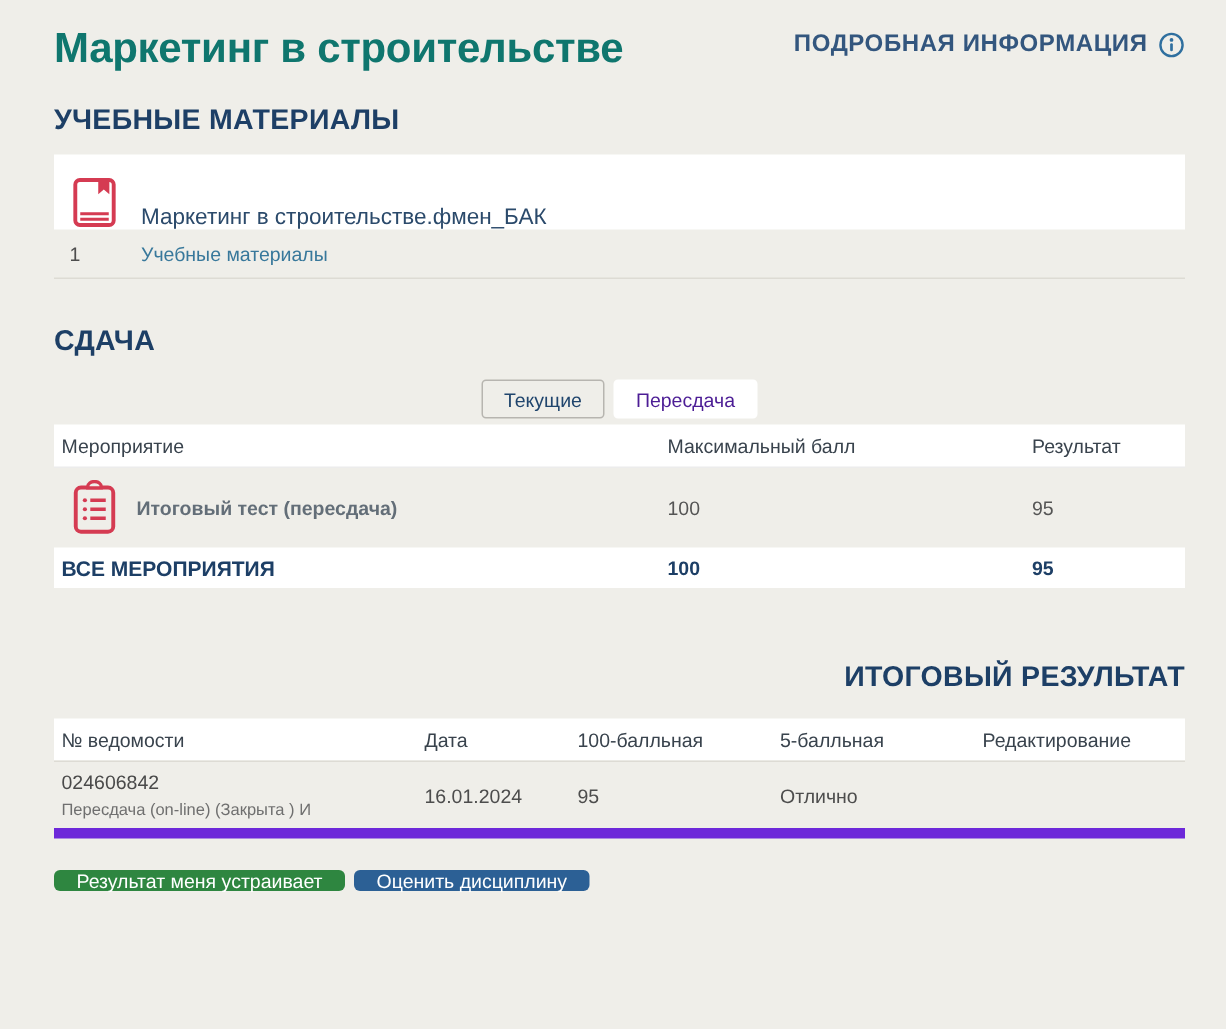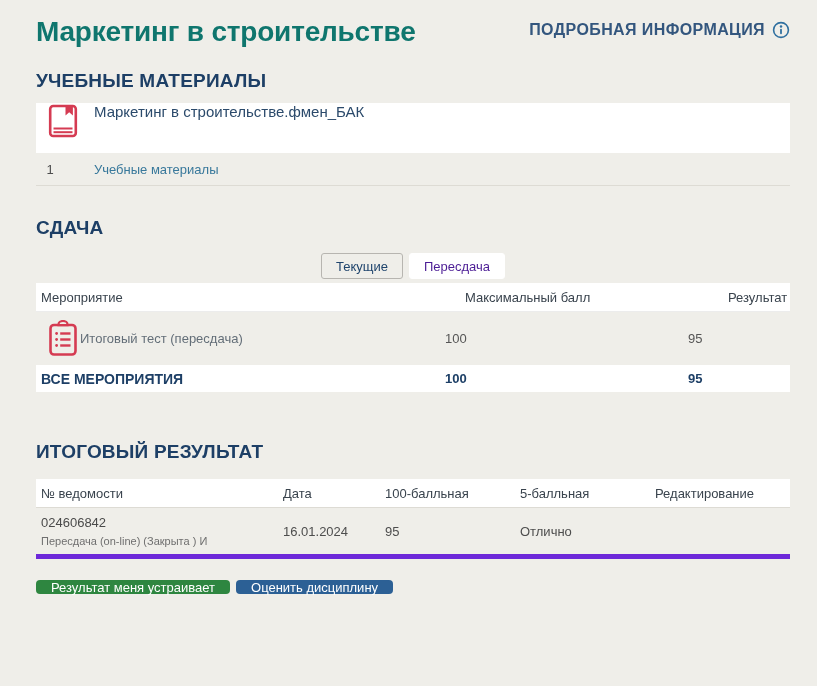--- a/index.html
+++ b/index.html
@@ -15,51 +15,51 @@
   
   .page-header { display:flex; justify-content:space-between; align-items:flex-start; }
   .page-title { color:#0f766e; font-size:28px; font-weight:bold; letter-spacing:-0.2px; }
   .details-link { display:flex; align-items:center; gap:7px; margin-top:5px; cursor:pointer; }
   .details-link span { color:#33567e; font-size:16px; font-weight:bold; letter-spacing:0.4px; }
 
   
   .section-heading { color:#1d3f66; font-size:19px; font-weight:bold; letter-spacing:0.2px; }
   .h-materials { margin-top:22px; }
   .h-submit { margin-top:31px; }
-  .h-final { margin-top:49px; }
+  .h-final { margin-top:49px;text-align:right; }
 
   
-  .course-card { margin-top:11px; background:#ffffff; height:50px; display:flex; align-items:flex-start; padding-left:12px; }
+  .course-card { margin-top:11px; background:#ffffff; height:50px; display:flex; align-items:flex-end; padding-left:12px; }
   .course-card .name { margin-left:16px; color:#2b4a6b; font-size:15px; cursor:pointer; }
   .materials-row { height:33px; display:flex; align-items:center; border-bottom:1px solid #dddbd4; font-size:13px; }
   .materials-row .num { width:24px; text-align:center; margin-left:2px; color:#4d4d4d; }
   .materials-row a { color:#38789b; text-decoration:none; margin-left:32px; cursor:pointer; }
 
   
   .tabs { margin-top:14px; display:flex; justify-content:center; gap:6px; }
   .tab { height:26px; padding:0 14px; font-size:13px; display:flex; align-items:center;
          border-radius:3px; cursor:pointer; border:1px solid #b7b5b0; color:#20456d; background:transparent; }
   .tab.active { background:#ffffff; border-color:#ffffff; color:#4c1d95; }
 
   
   .sub-table { margin-top:4px; font-size:13px; }
   .grid3 { display:grid; grid-template-columns:404px 243px 1fr; align-items:center; padding-left:5px; }
-  .sub-head { background:#ffffff; height:29px; color:#39434d; border-bottom:1px solid #ececec;gap:20px; }
+  .sub-head { background:#ffffff; height:29px; color:#39434d; border-bottom:1px solid #ececec; }
   .sub-row { height:53px; color:#636e78; }
-  .sub-row .event { display:flex; align-items:center; gap:2px; padding-left:7px; }
+  .sub-row .event { display:flex; align-items:center; gap:13px; padding-left:7px;font-weight:bold; }
   .sub-row .val { color:#555555; }
   .sub-total { background:#ffffff; height:27px; color:#1d3f66; font-weight:bold; }
   .sub-total .label { font-size:14px; }
 
   
   .final-table { margin-top:16px; font-size:13px; }
   .grid5 { display:grid; grid-template-columns:242px 102px 135px 135px 1fr; align-items:center; padding-left:5px; }
   .final-head { background:#ffffff; height:28px; color:#39434d; }
   .final-row { height:52px; border-top:1px solid #dddbd4; color:#4d4d4d; }
-  .final-row:last-of-type { border-bottom:5px solid #6d28d9; }
+  .final-row:last-of-type { border-bottom:7px solid #6d28d9; }
   .sheet-num { font-size:13px; color:#4a4a4a; }
   .sheet-type { font-size:11px; color:#6f6f6f; margin-top:5px; }
 
   
   .actions { margin-top:21px; display:flex; gap:6px; }
   .btn { height:14px; padding:0 15px; border:none; border-radius:4px; color:#ffffff;
          font-size:13px; font-family:inherit; cursor:pointer; display:flex; align-items:center; }
   .btn-green { background:#2e8640; }
   .btn-blue  { background:#2c6095; }
 

